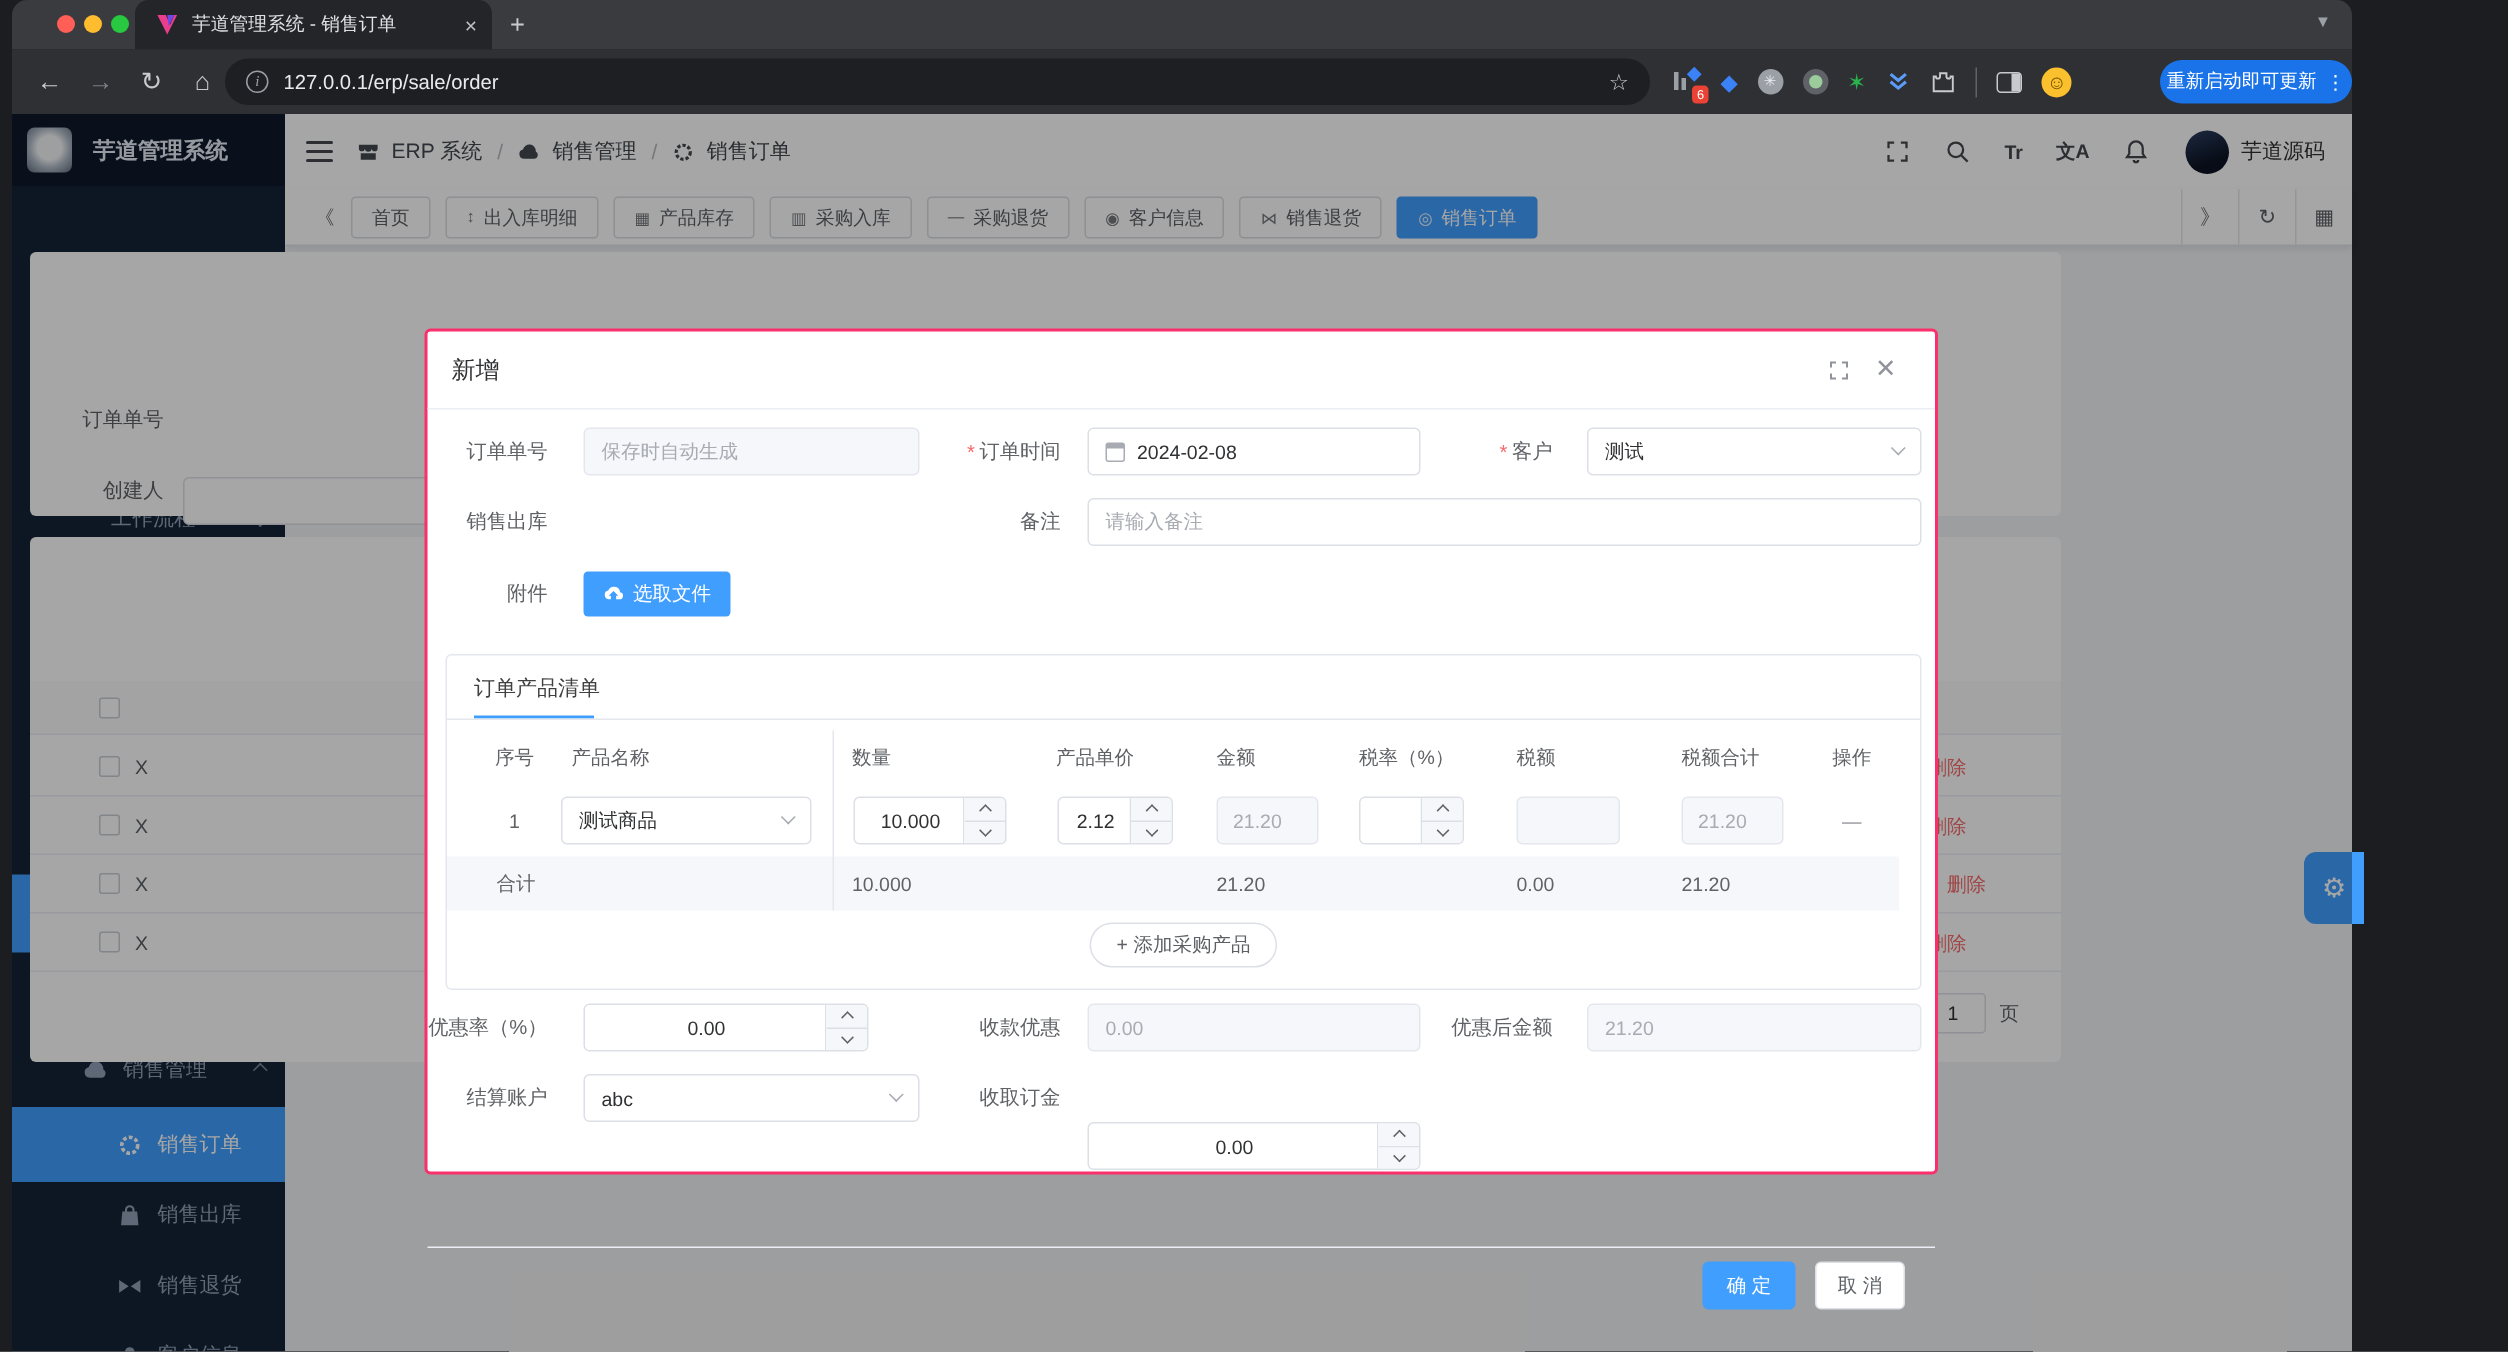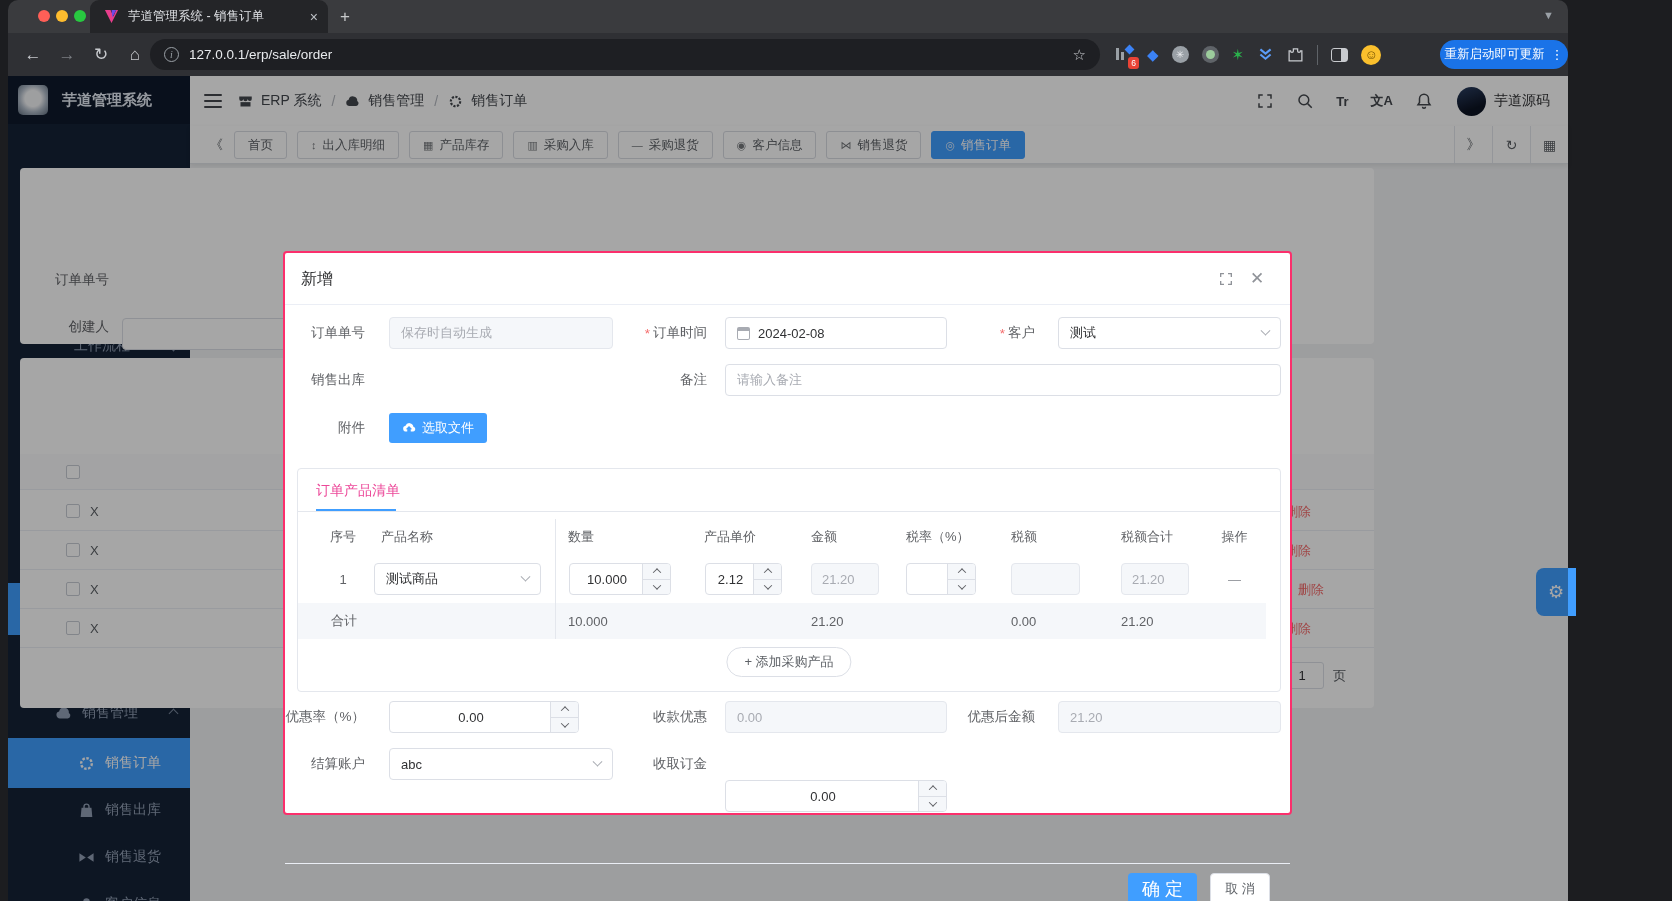--- a/index.html
+++ b/index.html
@@ -78,52 +78,52 @@
 
   .pgbox { position:absolute; display:flex; align-items:center; gap:9px; font-size:13px; color:#5d6166; }
   .pgbtn { width:26px; height:26px; display:flex; align-items:center; justify-content:center; color:#a8abb2; background:#f4f4f5; border-radius:3px; }
   .pgcur { width:26px; height:26px; background:#409eff; color:#fff; border-radius:3px; display:flex; align-items:center; justify-content:center; }
   .pginp { width:44px; height:27px; border:1px solid #dcdfe6; border-radius:3px; display:flex; align-items:center; justify-content:center; color:#303133; }
   .gearbtn { position:absolute; left:1528px; top:492px; width:40px; height:48px; background:#409eff; border-radius:8px 0 0 8px; display:flex; align-items:center; justify-content:center; color:#fff; font-size:18px; }
 
   .mask { position:absolute; left:0; top:76px; width:1560px; height:825px; background:rgba(0,0,0,.35); z-index:50; }
 
   
-  .modal { position:absolute; left:283px; top:219px; width:1009px; height:564px; background:#fff; border:2px solid #fb2f6c; border-radius:4px; z-index:60;margin-top:32px; }
+  .modal { position:absolute; left:283px; top:219px; width:1009px; height:564px; background:#fff; border:2px solid #fb2f6c; border-radius:4px; z-index:60; }
   .mhead { position:absolute; left:0; top:0; width:100%; height:52px; border-bottom:1px solid #ebeef5; }
   .mtitle { position:absolute; left:16px; top:16px; font-size:16px; color:#303133; }
   .mico { position:absolute; top:18px; color:#909399; width:16px; height:16px; }
   .mico svg { width:16px; height:16px; stroke:#909399; fill:none; stroke-width:2; }
   .star { color:#f56c6c; margin-right:3px; font-size:13.5px; }
   .mlbl { position:absolute; height:32px; display:flex; align-items:center; justify-content:flex-end; font-size:13.5px; color:#606266; padding-right:12px; }
   .mctl { position:absolute; }
   .ubtn { height:30px; background:#409eff; border-radius:3px; color:#fff; font-size:13px; display:inline-flex; align-items:center; padding:0 13px; gap:6px; }
   .ubtn svg { width:14px; height:14px; fill:#fff; }
 
   .pcard { position:absolute; left:12px; top:215px; width:984px; height:224px; border:1px solid #e4e7ed; border-radius:4px; }
-  .ptabl { position:absolute; left:18px; top:13px; font-size:14px; color:#ec4899; }
+  .ptabl { position:absolute; left:18px; top:13px; font-size:14px; color:#404040; }
   .ptabu { position:absolute; left:18px; top:40px; width:80px; height:2px; background:#409eff; }
   .ptline { position:absolute; left:0; top:42px; width:100%; height:1px; background:#e4e7ed; }
   .grid { display:grid; grid-template-columns:50px 187px 136px 107px 95px 105px 110px 95px 63px; align-items:center; }
   .thead { position:absolute; left:20px; top:50px; width:948px; height:36px; font-size:13px; color:#606266; }
   .thead > div { padding-left:13px; } .thead .c0 { text-align:center; padding-left:0; }
   .tbody { position:absolute; left:20px; top:86px; width:948px; height:48px; font-size:13px; color:#606266; }
   .tfoot { position:absolute; left:0; top:134px; width:984px; height:36px; background:#f5f7fa; font-size:13px; color:#606266; padding-left:20px; width:968px; }
   .tfoot > div { padding-left:13px; }
   .colshadow { position:absolute; left:257px; top:50px; width:1px; height:120px; background:#e4e7ed; box-shadow:5px 0 7px -2px rgba(0,0,0,.14); }
   .num { position:relative; height:32px; border:1px solid #dcdfe6; border-radius:4px; background:#fff; display:flex; align-items:center; justify-content:center; font-size:13px; color:#303133; }
   .num.dis { background:#f5f7fa; border-color:#e4e7ed; color:#a8abb2; justify-content:flex-start; padding-left:10px; }
   .nctl { position:absolute; right:0; top:0; width:28px; height:100%; border-left:1px solid #dcdfe6; display:flex; flex-direction:column; border-radius:0 3px 3px 0; overflow:hidden; }
   .nctl i { flex:1; background:#f5f7fa; display:flex; align-items:center; justify-content:center; }
   .nctl i:first-child { border-bottom:1px solid #dcdfe6; }
   .tri-u { width:6px; height:6px; border-left:1.3px solid #606266; border-top:1.3px solid #606266; transform:rotate(45deg) translate(1px,1px); }
   .tri-d { width:6px; height:6px; border-right:1.3px solid #606266; border-bottom:1.3px solid #606266; transform:rotate(45deg) translate(-1px,-1px); }
   .addbtn { position:absolute; left:50%; transform:translateX(-50%); top:178px; height:30px; border:1px solid #dcdfe6; border-radius:15px; background:#fff; color:#5d6166; font-size:13px; display:flex; align-items:center; padding:0 17px; }
   .mfoot { position:absolute; left:0; top:610px; width:100%; height:50px; border-top:1px solid #ebeef5; display:flex; align-items:center; justify-content:flex-end; padding-right:20px; gap:13px; }
-  .btnp { height:32px; min-width:62px; background:#409eff; border-radius:4px; color:#fff; font-size:18px; display:flex; align-items:center; justify-content:center; padding:0 14px; }
+  .btnp { height:32px; min-width:62px; background:#409eff; border-radius:4px; color:#fff; font-size:13px; display:flex; align-items:center; justify-content:center; padding:0 14px; }
   .btng { height:32px; min-width:60px; background:#fff; border:1px solid #dcdfe6; border-radius:4px; color:#5d6166; font-size:13px; display:flex; align-items:center; justify-content:center; padding:0 14px; }
 </style>
 </head>
 <body>
 
 <div class="screen">
   <div class="win">
 
     <div class="tabstrip">
       <span class="light" style="left:30px;background:#ff5f57"></span>

